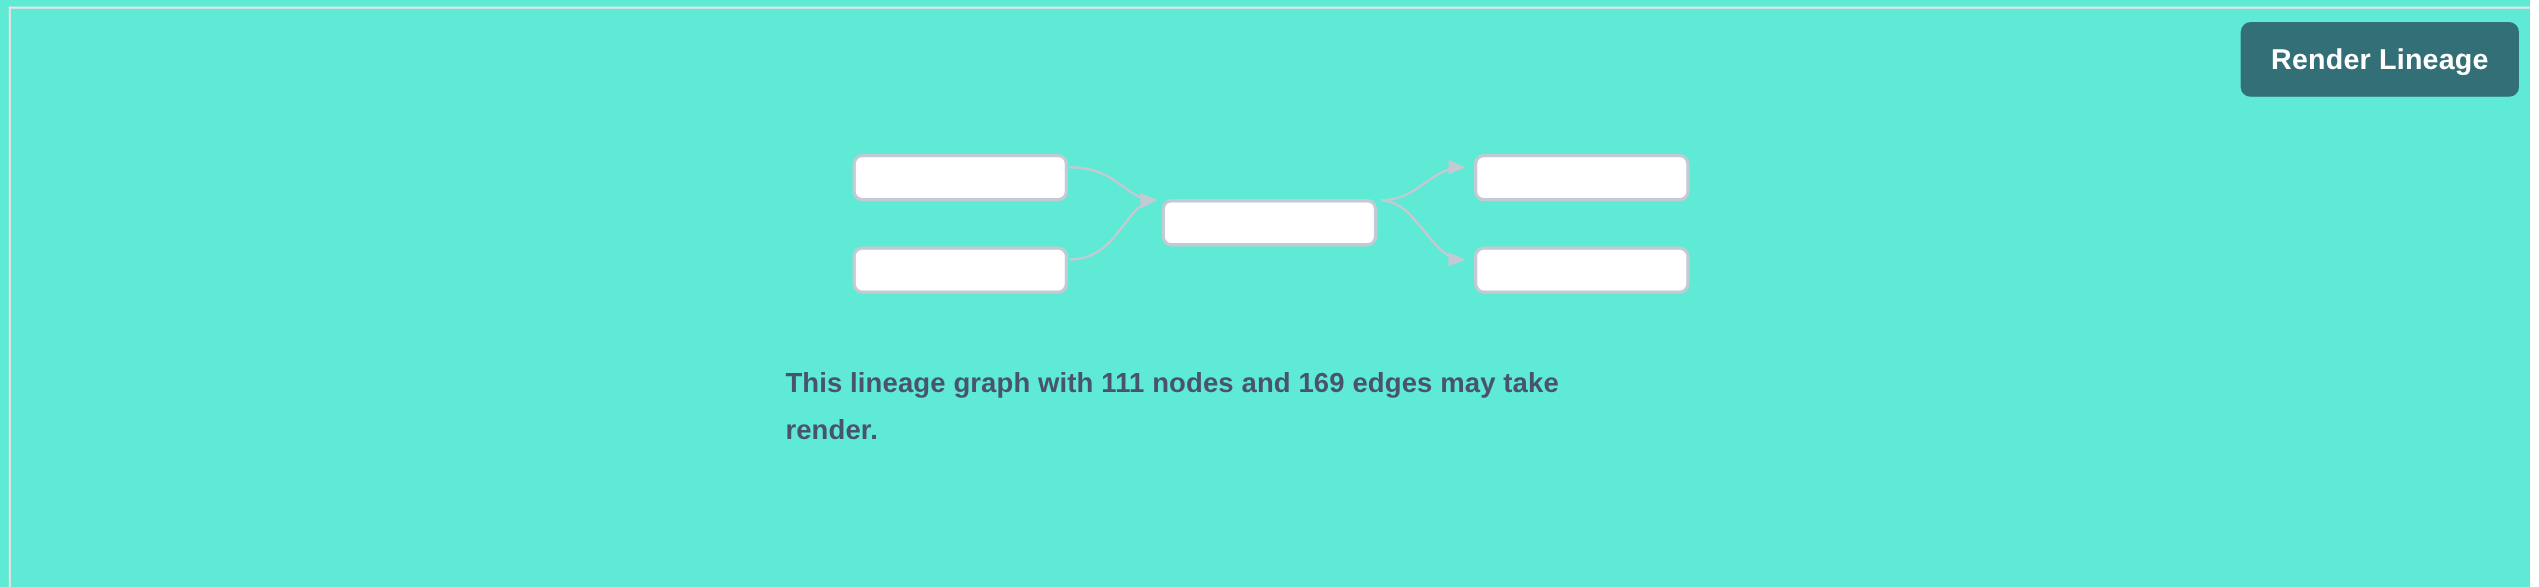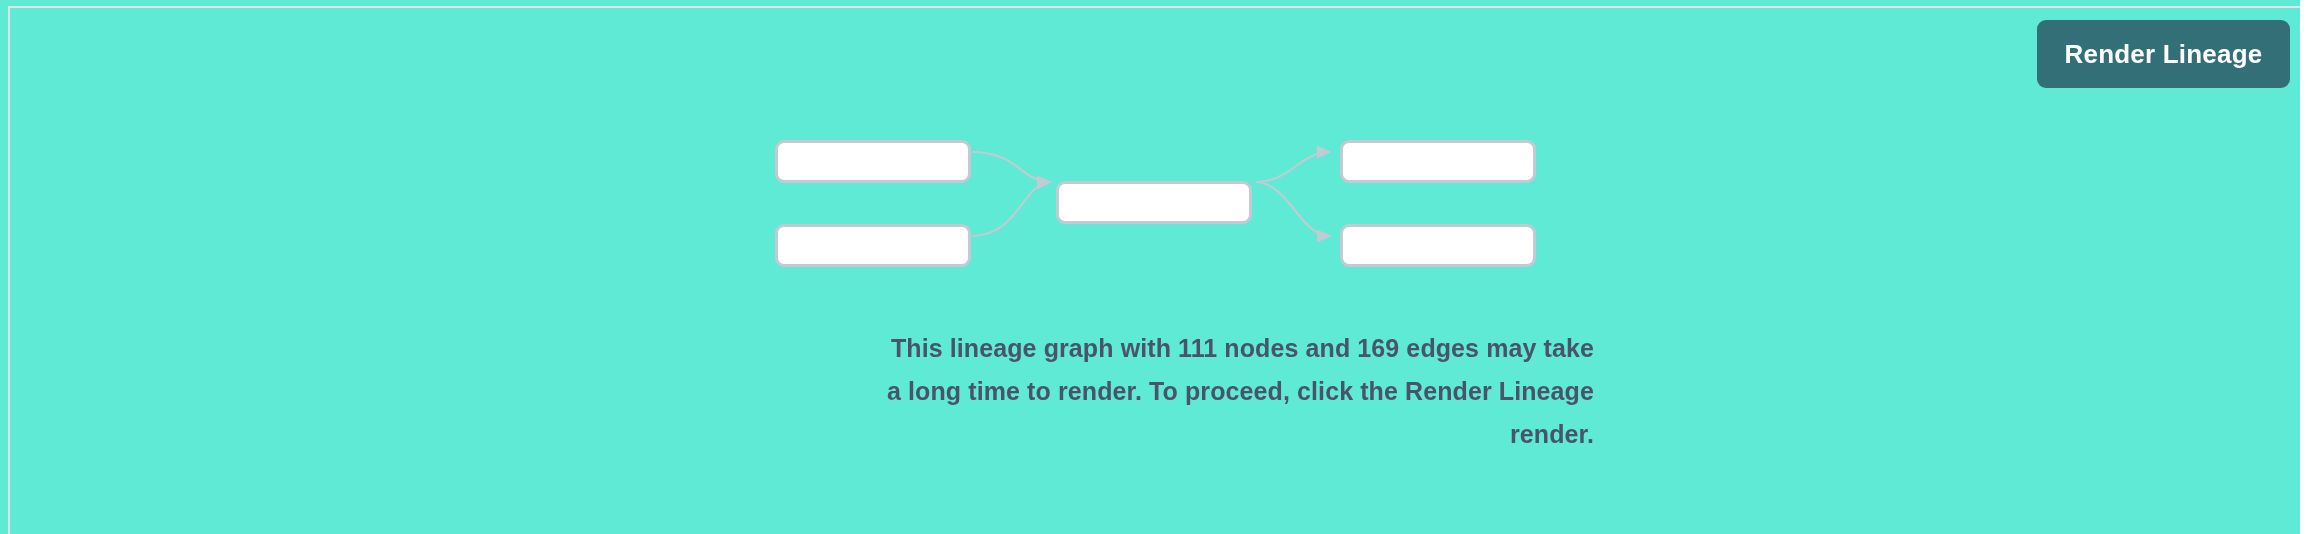--- a/index.html
+++ b/index.html
@@ -92,21 +92,21 @@
   .node-center      { left: 1056px; top: 181px; width: 196px; height: 43px; }
   .node-right-top   { left: 1340px; top: 140px; width: 196px; height: 43px; }
   .node-right-bottom{ left: 1340px; top: 224px; width: 196px; height: 43px; }
 
   
   .message {
     position: absolute;
     left: 714px;
     top: 327px;
     width: 880px;
-    text-align: right;
+    text-align: left;
     font-family: "Liberation Sans", sans-serif;
     font-size: 25px;
     font-weight: bold;
     line-height: 43px;
     color: #49536a;
     letter-spacing: 0.1px;
   }
 </style>
 </head>
 <body>
@@ -138,17 +138,16 @@
 
     <div class="node-box node-left-top"></div>
     <div class="node-box node-left-bottom"></div>
     <div class="node-box node-center"></div>
     <div class="node-box node-right-top"></div>
     <div class="node-box node-right-bottom"></div>
   </div>
 
   <div class="message">
     <div>This lineage graph with 111 nodes and 169 edges may take</div>
-    <div>a long time to render. To proceed, click the Render Lineage</div>
     <div>render.</div>
   </div>
 
 </div>
 
 </body></html>

